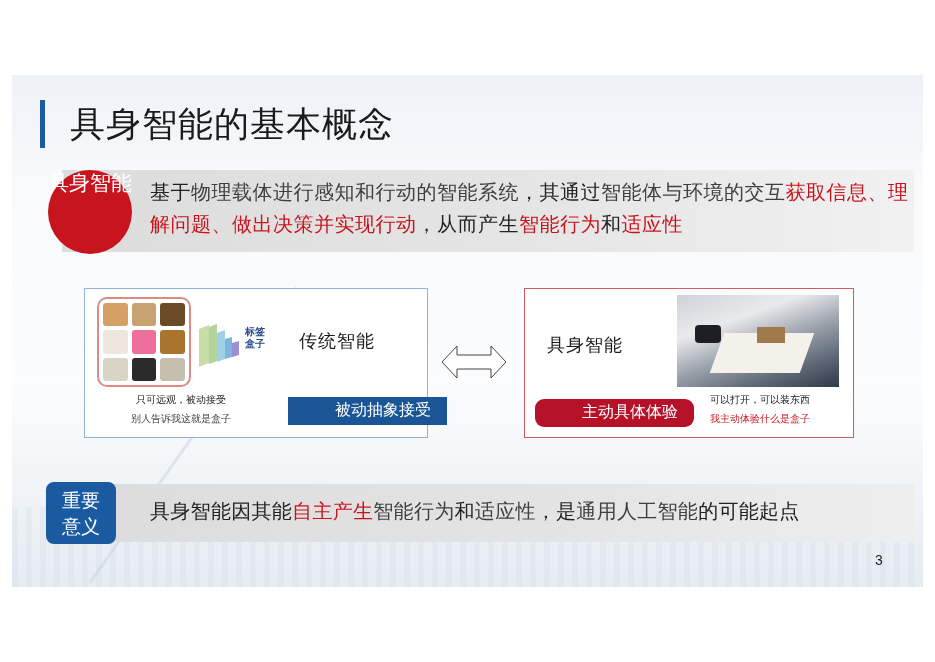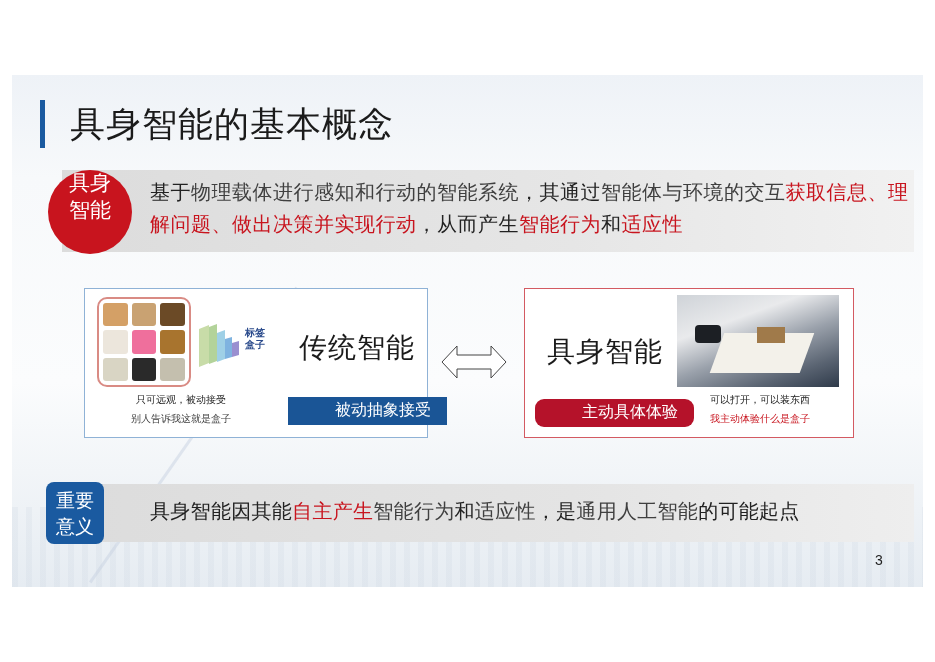--- a/index.html
+++ b/index.html
@@ -12,53 +12,53 @@
            background:repeating-linear-gradient(90deg, rgba(200,210,222,0.35) 0 6px, rgba(255,255,255,0) 6px 14px);
            opacity:0.6; }
   .slide .diag { position:absolute; left:180px; top:180px; width:3px; height:360px; background:rgba(200,210,225,0.5); transform:rotate(35deg); }
   .title-bar { position:absolute; left:40px; top:100px; width:5px; height:48px; background:#1a5aa0; }
   .title { position:absolute; left:70px; top:99px; font-size:35px; color:#1b1b1b; letter-spacing:1px; line-height:50px; margin:0; font-weight:normal; }
 
   .def-band { position:absolute; left:62px; top:170px; width:852px; height:82px;
               background:linear-gradient(90deg,#dcdcdc 0%,#e6e6e6 60%,#f1f1f1 100%); }
   .def-circle { position:absolute; left:48px; top:170px; width:84px; height:84px; border-radius:50%;
                 background:#c8141e; color:#fff; font-size:21px; line-height:27px; text-align:center;
-                display:flex; flex-direction:column; justify-content:flex-start; }
+                display:flex; justify-content:flex-start; }
   .def-text { position:absolute; left:150px; top:176px; width:760px; font-size:20px; line-height:32px; color:#222; letter-spacing:0.5px; }
   .blue { color:#404040; }
   .red { color:#c8141e; }
 
   .card-left { position:absolute; left:84px; top:288px; width:342px; height:148px; background:#fff; border:1px solid #8fb2d6; }
   .card-right { position:absolute; left:524px; top:288px; width:328px; height:148px; background:#fff; border:1px solid #d35a62; }
 
   .boxes-grid { position:absolute; left:12px; top:8px; width:94px; height:90px; border:2px solid #d98b84; border-radius:10px;
                 display:grid; grid-template-columns:repeat(3,1fr); gap:4px; padding:4px; box-sizing:border-box; }
   .box { border-radius:3px; }
   .nn { position:absolute; left:112px; top:30px; width:44px; height:50px; }
-  .label-box { position:absolute; left:160px; top:38px; font-family:Liberation Sans, sans-serif; font-size:10px; font-weight:bold; color:#2b4b8c; line-height:12px; width:22px; }
-  .card-title { position:absolute; font-size:28px; color:#1b1b1b; letter-spacing:1px; }
+  .label-box { position:absolute; left:160px; top:38px; font-family:Liberation Mono, monospace; font-size:10px; font-weight:bold; color:#2b4b8c; line-height:12px; width:22px; }
+  .card-title { position:absolute; font-size:18px; color:#1b1b1b; letter-spacing:1px; }
   .card-left .card-title { left:214px; top:40px; }
   .card-right .card-title { left:22px; top:44px; }
   .caption { position:absolute; font-size:10px; line-height:19px; text-align:center; }
   .card-left .caption { left:4px; top:101px; width:184px; }
   .card-right .caption { left:146px; top:101px; width:178px; }
   .tag { position:absolute; color:#fff; font-size:16px; line-height:26px; text-align:center;padding-left:31px; }
   .tag-blue { left:203px; top:108px; width:128px; height:28px; background:#1a5596; }
   .tag-red { left:10px; top:110px; width:128px; height:28px; background:#b5122a;border-radius:9px; }
   .photo { position:absolute; left:152px; top:6px; width:162px; height:92px;
            background:linear-gradient(160deg,#cfd3d8 0%,#e9eaec 30%,#9aa1ab 55%,#5a6472 80%,#2f3a4a 100%); overflow:hidden; }
   .photo .bed { position:absolute; left:40px; top:38px; width:90px; height:40px; background:#f3f1ea; transform:skewX(-20deg); }
   .photo .carton { position:absolute; left:80px; top:32px; width:28px; height:16px; background:#a07a4a; }
   .photo .gripper { position:absolute; left:18px; top:30px; width:26px; height:18px; background:#1c1f24; border-radius:4px; }
 
   .arrow { position:absolute; left:441px; top:344px; width:66px; height:36px; }
 
   .imp-band { position:absolute; left:62px; top:484px; width:852px; height:58px;
               background:linear-gradient(90deg,#dcdcdc 0%,#e4e4e4 60%,#eeeeee 100%); }
-  .imp-badge { position:absolute; left:46px; top:482px; width:58px; height:62px; border-radius:8px; background:#1a5aa0;
+  .imp-badge { position:absolute; left:46px; top:482px; width:70px; height:62px; border-radius:8px; background:#1a5aa0;
                color:#fff; font-size:19px; line-height:26px; text-align:center; display:flex; flex-direction:column; justify-content:center; }
   .imp-text { position:absolute; left:150px; top:496px; font-size:20px; line-height:30px; color:#222; letter-spacing:0.3px; }
   .page-num { position:absolute; left:875px; top:552px; font-family:"Liberation Sans",sans-serif; font-size:14px; color:#222; }
 </style>
 </head>
 <body>
 
 <div class="slide">
   <div class="diag"></div>
   <div class="skyline"></div>

